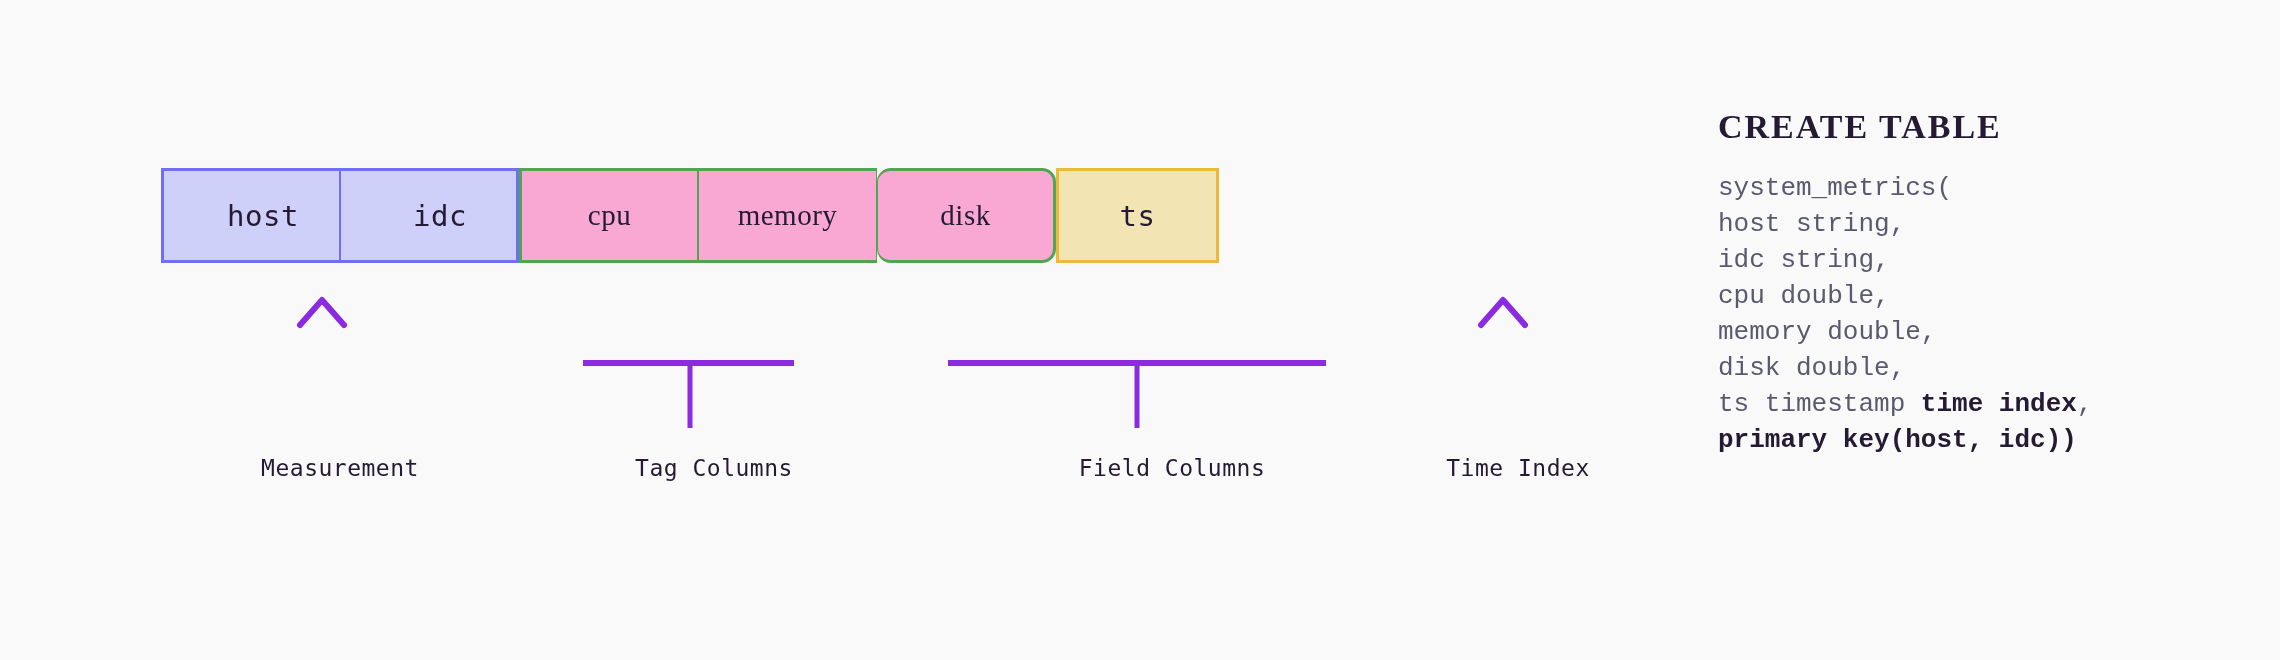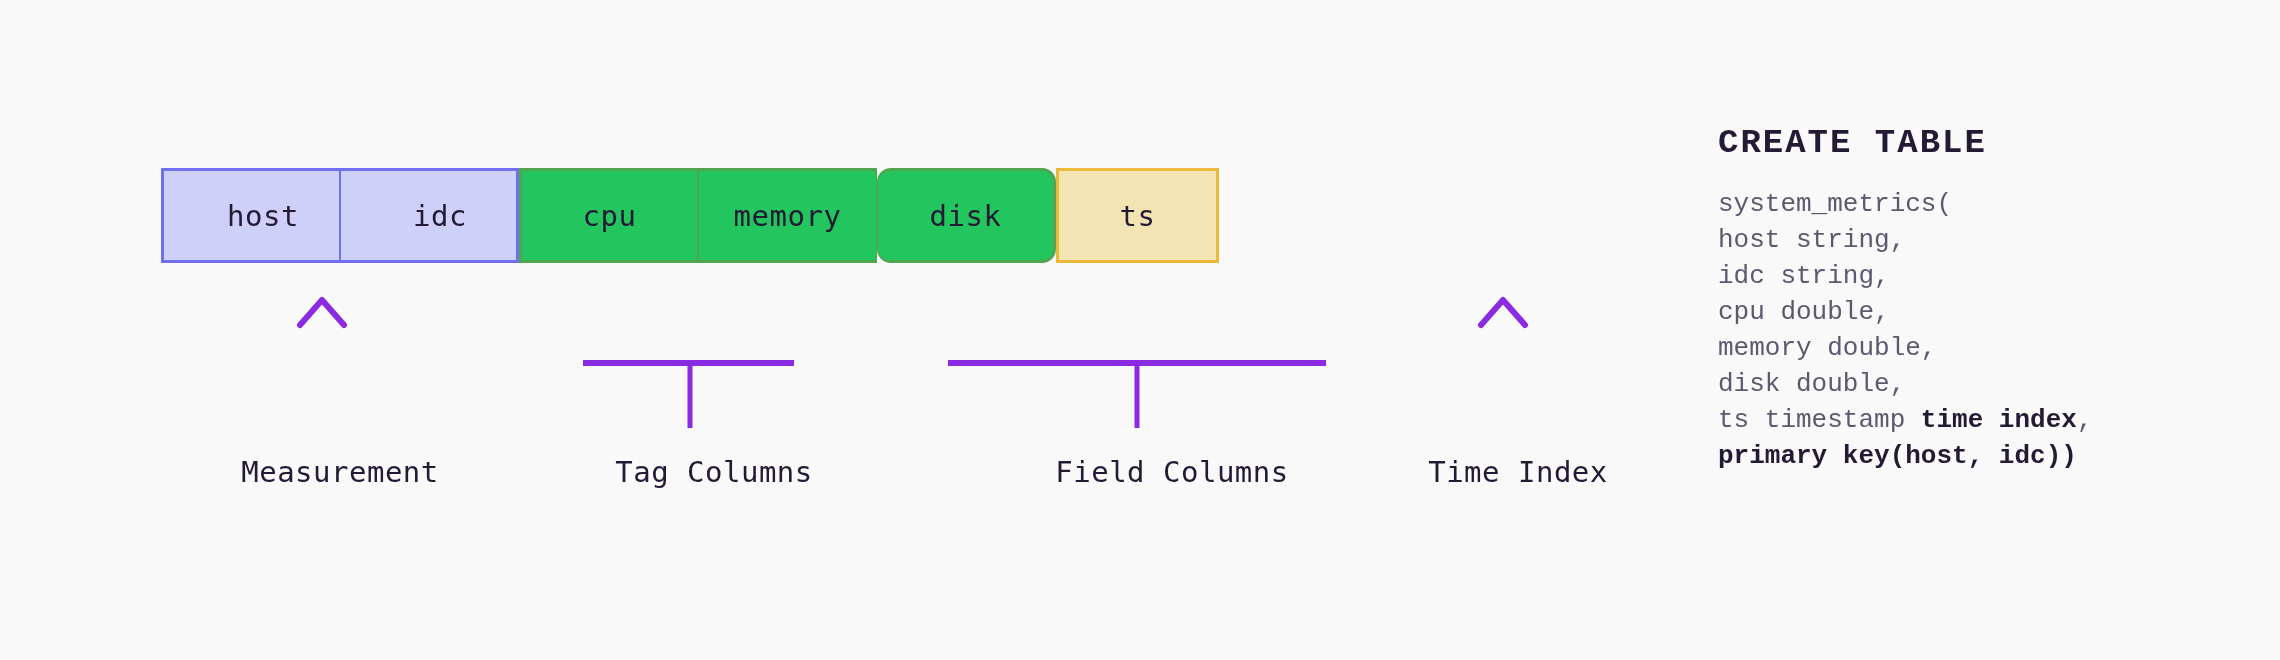--- a/index.html
+++ b/index.html
@@ -46,24 +46,25 @@
     background: #cfd0fa;
     border-color: #6f6ff0;
     border-right-width: 1.5px;
     border-left-width: 1.5px;
     padding-left: 23px;
   }
   .cell.tag.first { border-left-width: 3px; }
   .cell.tag.last  { border-right-width: 3px; }
   .cell.field {
     width: 179px;
-    background: #22c55e;
+    background: #f9a8d4;
     border-color: #4fa64f;
     border-right-width: 1.5px;
     border-left-width: 1.5px;
+    font-family: Liberation Serif, serif;
   }
   .cell.field.first { border-left-width: 3px; }
   .cell.field.last  { border-right-width: 3px; border-radius: 14px; }
   .cell.time {
     width: 163px;
     background: #f2e4b3;
     border-color: #edb93a;
   }
 
   
@@ -73,42 +74,42 @@
     top: 0;
     width: 2280px;
     height: 660px;
     pointer-events: none;
   }
 
   
   .axis-label {
     position: absolute;
     font-family: "DejaVu Sans Mono", monospace;
-    font-size: 29px;
+    font-size: 23px;
     color: #241a33;
     letter-spacing: 0.5px;
     white-space: nowrap;
     transform: translateX(-50%);
     top: 455px;
   }
 
   
   #code-panel {
     position: absolute;
     left: 1718px;
     top: 108px;
     width: 520px;
   }
   #code-title {
-    font-family: Liberation Mono, monospace;
+    font-family: Liberation Serif, serif;
     font-size: 34px;
     font-weight: bold;
     color: #241a33;
     letter-spacing: 2px;
-    margin: 16px 0 24px 0;
+    margin: 0 0 24px 0;
     white-space: pre;
   }
   #code-body {
     font-family: Liberation Mono, monospace;
     font-size: 26px;
     line-height: 36px;
     color: #5a5a6e;
     white-space: pre;
   }
   #code-body .kw {

